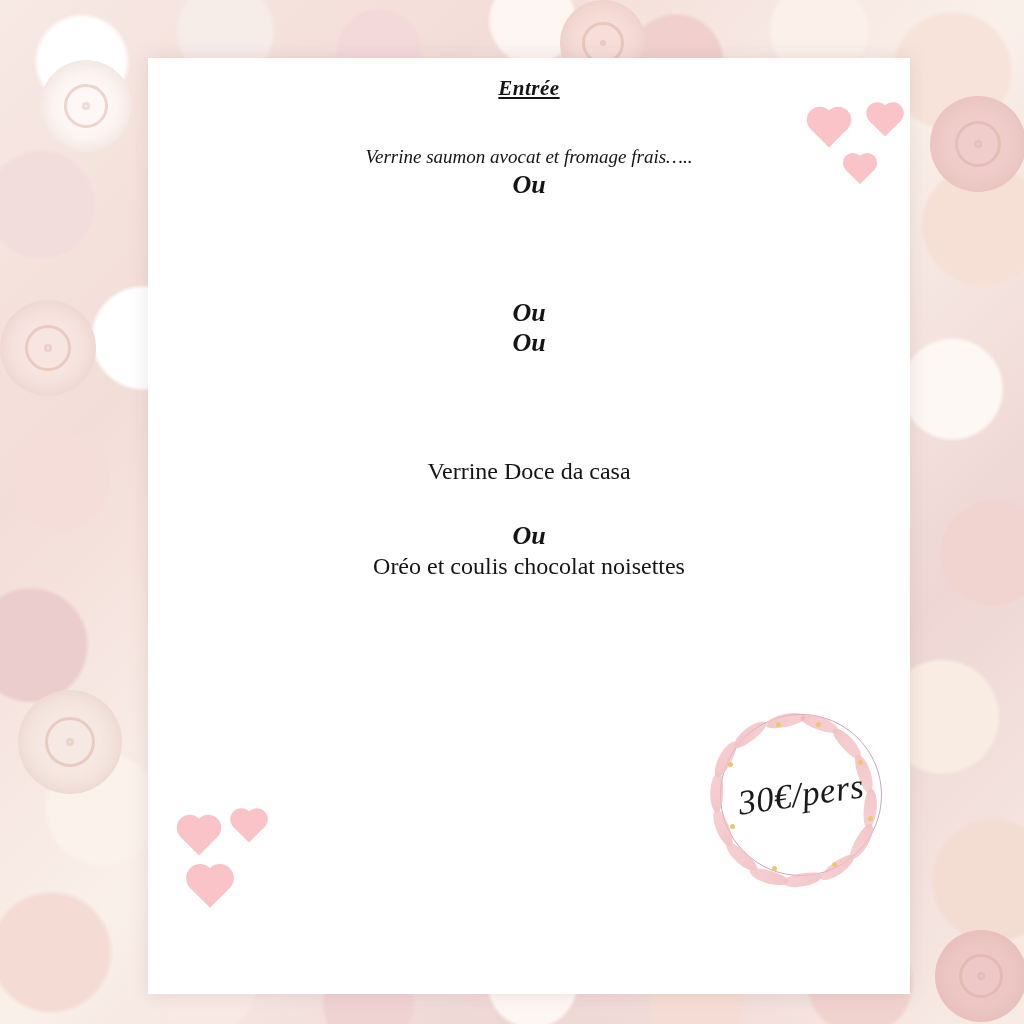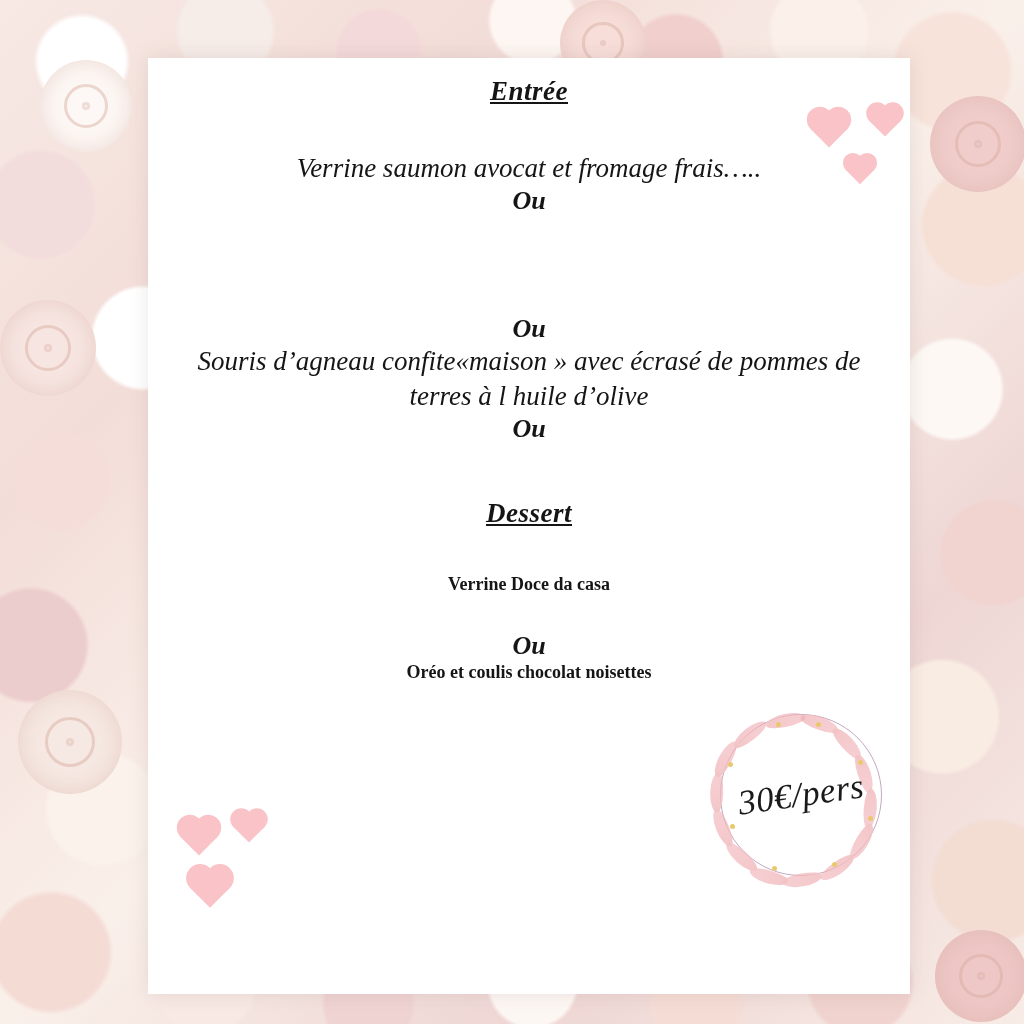--- a/index.html
+++ b/index.html
@@ -87,39 +87,38 @@
     z-index: 3;
     padding: 18px 40px 0 40px;
     text-align: center;
     color: #151515;
   }
 
   .section-title {
     font-family: "Liberation Serif", serif;
     font-style: italic;
     font-weight: bold;
-    font-size: 27px;
+    font-size: 21px;
     text-decoration: underline;
     letter-spacing: 0.5px;
     margin: 0;
   }
 
   .dish {
     font-family: "Liberation Serif", serif;
     font-style: italic;
-    font-size: 27px;
+    font-size: 19px;
     line-height: 1.3;
     margin: 0;
     padding: 0 6px;
   }
 
   .dish-plain {
     font-style: normal;
-    font-size: 18px;
-    font-weight: bold;
+    font-size: 24px;
   }
 
   .ou {
     font-family: "Liberation Serif", serif;
     font-style: italic;
     font-weight: bold;
     font-size: 26px;
     margin: 0;
   }
   .sp-34 { height: 34px; }
@@ -217,26 +216,24 @@
 
       <div class="section-title">Entrée</div>
       <div class="sp-44"></div>
       <div class="dish">Verrine saumon avocat et fromage frais…..</div>
       <div class="ou">Ou</div>
 
       <div class="sp-54"></div>
 
       <div class="sp-44"></div>
       <div class="ou">Ou</div>
-      <div class="dish">Souris d’agneau confite«maison  » avec écrasé de pommes de terres à l huile d’olive</div>
       <div class="ou">Ou</div>
 
       <div class="sp-54"></div>
 
-      <div class="section-title">Dessert</div>
       <div class="sp-44"></div>
       <div class="dish dish-plain">Verrine Doce da casa</div>
       <div class="sp-34"></div>
       <div class="ou">Ou</div>
       <div class="dish dish-plain">Oréo et coulis chocolat noisettes</div>
 
     </div>
   </div>
 
   <div class="wreath">

